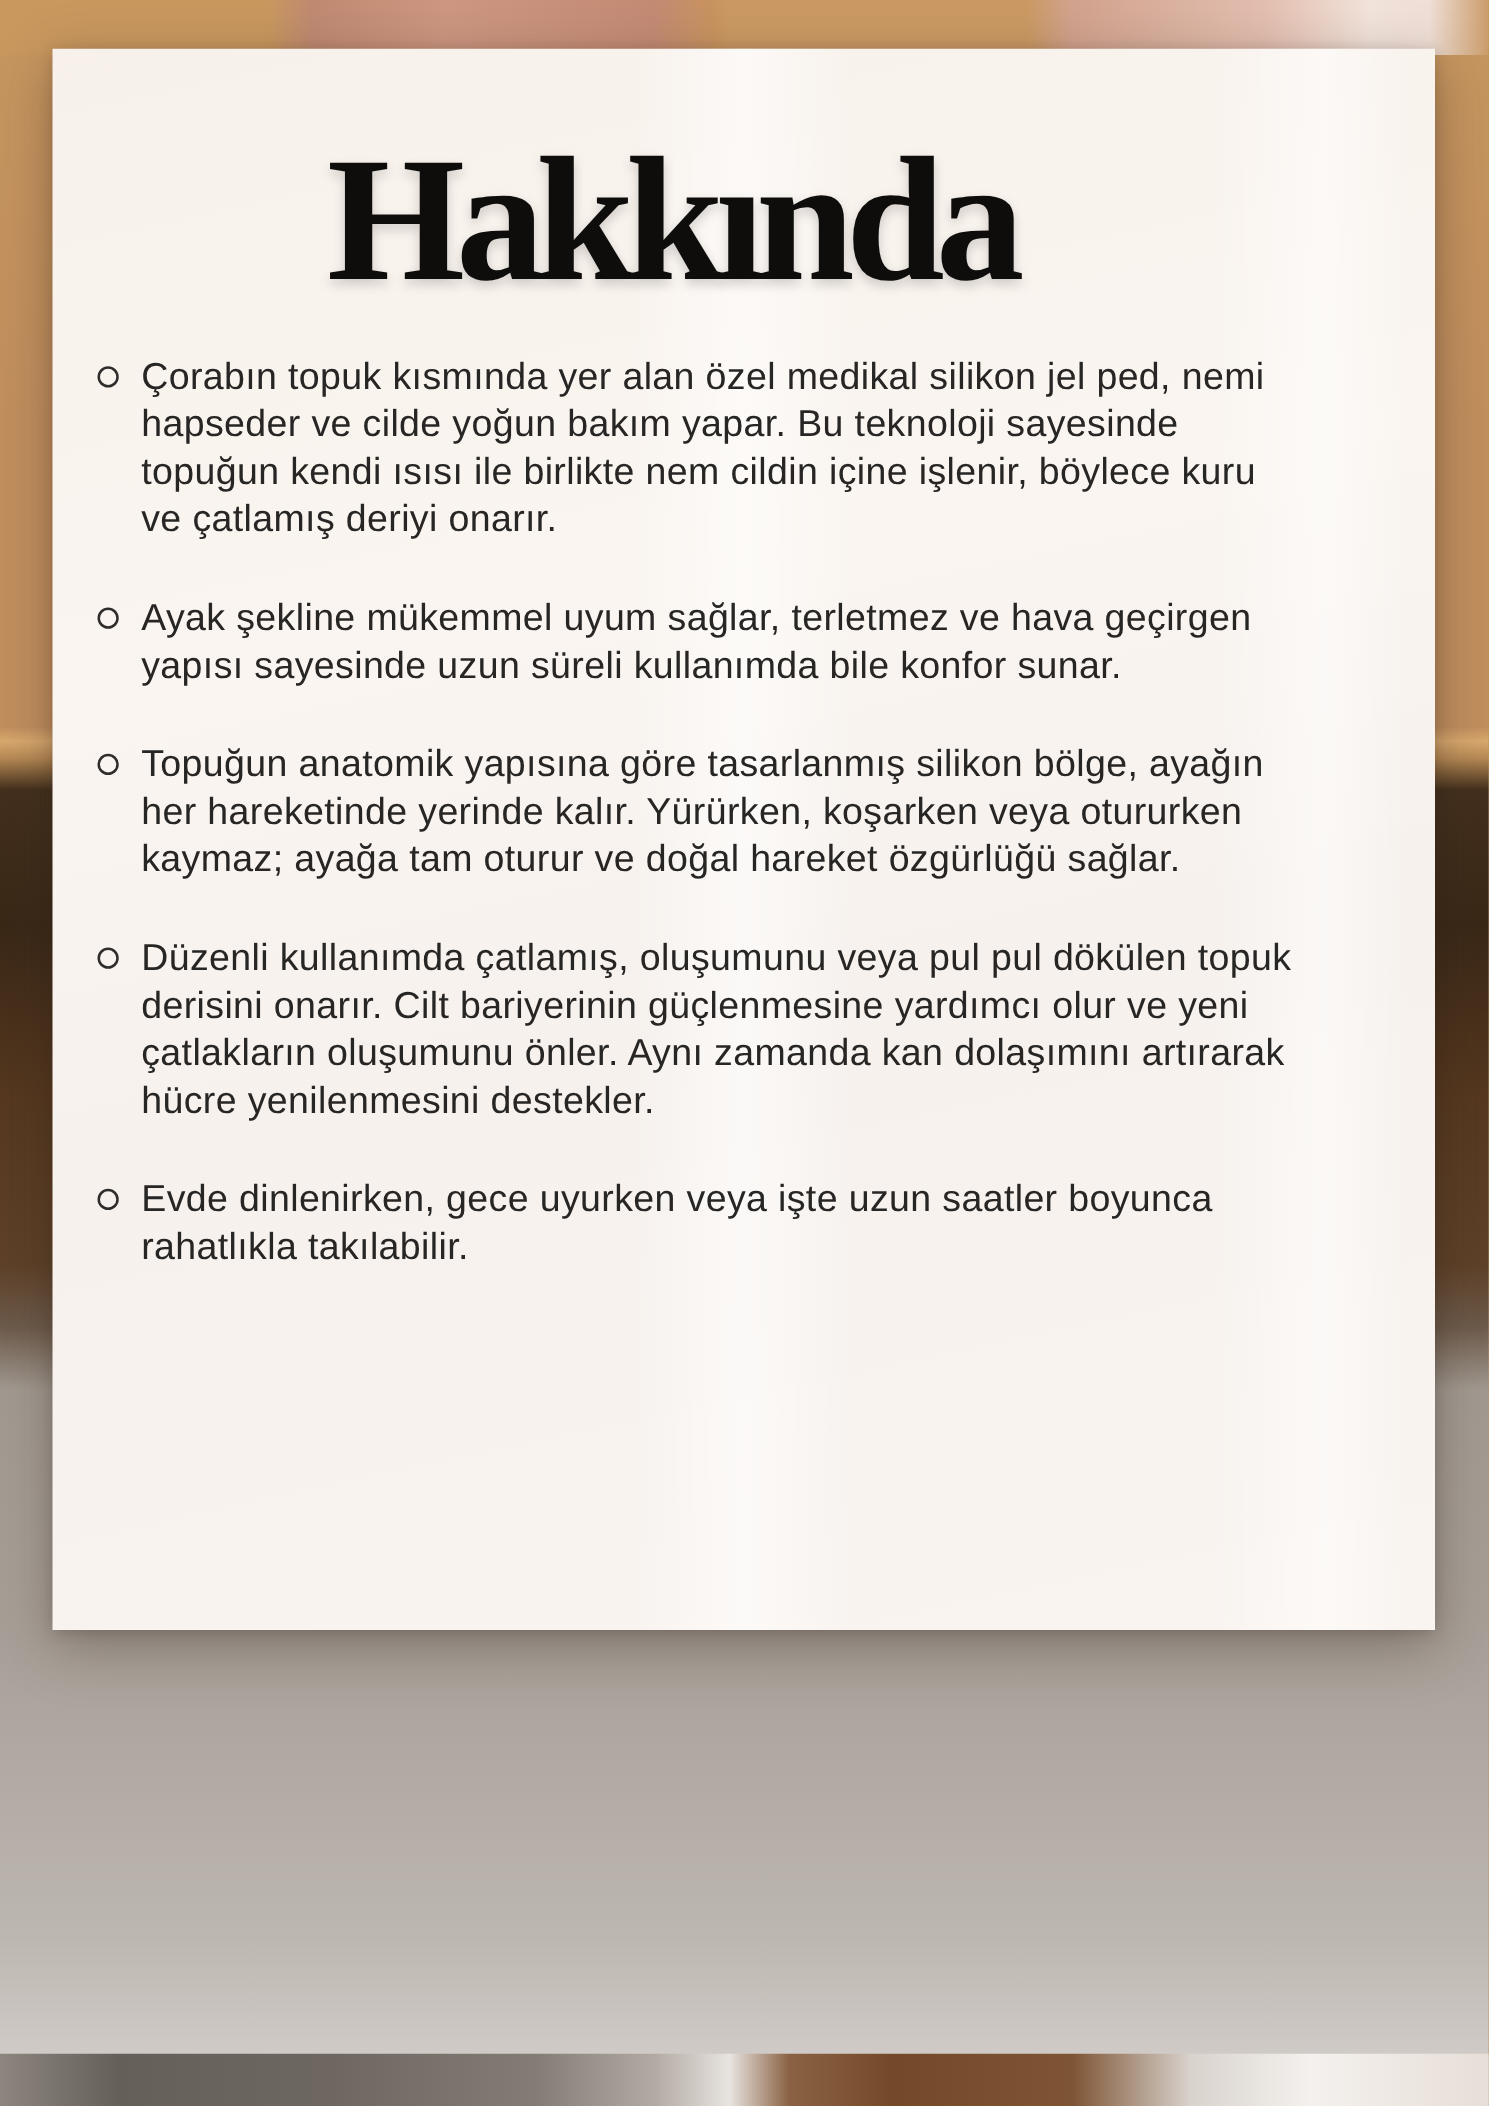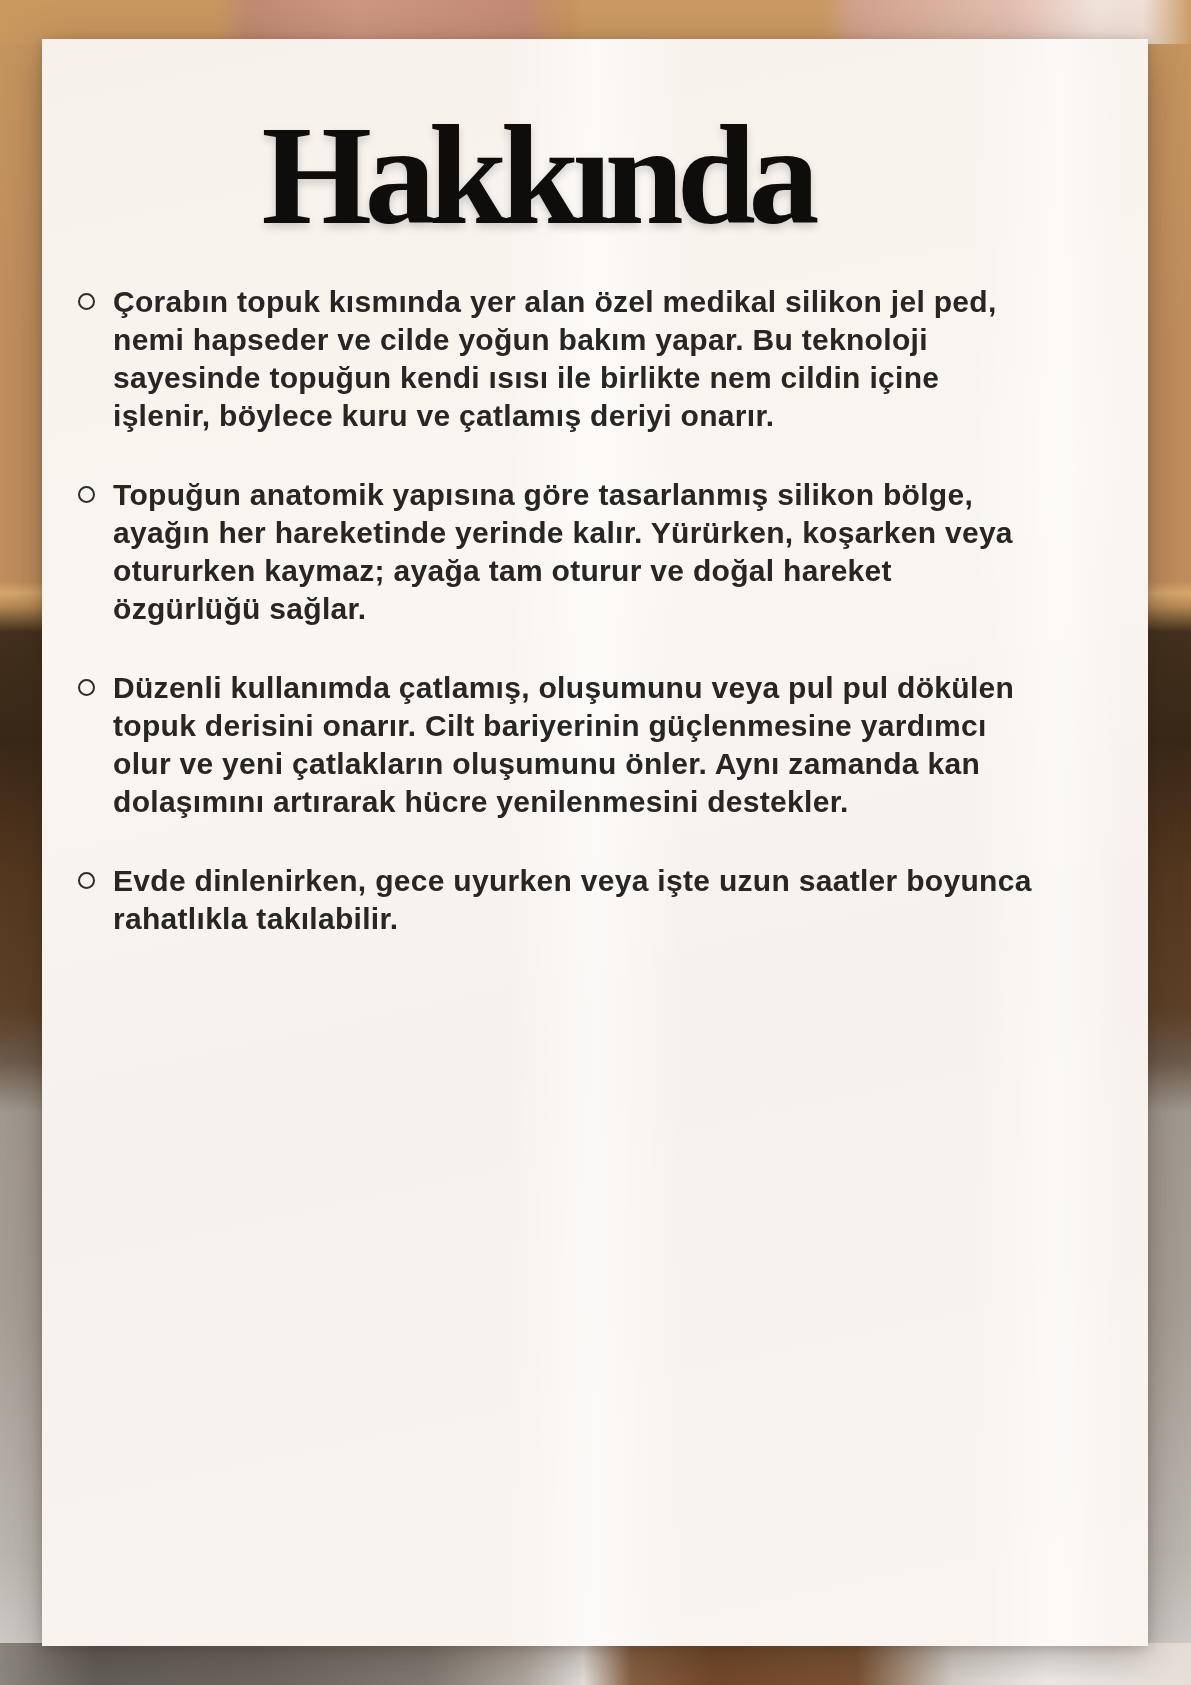--- a/index.html
+++ b/index.html
@@ -41,21 +41,21 @@
         #55381f 52%, #5e4128 60%,
         #6d5b4b 63%, #a29a91 66%,
         #a8a098 78%, #bdb7b1 92%, #d8d3cf 100%);
   }
   
   .card {
     position: absolute;
     left: 42px;
     top: 39px;
     width: 1106px;
-    height: 1607px;
+    height: 1265px;
     background:
       linear-gradient(90deg,
         rgba(255,255,255,0) 42%, rgba(255,255,255,0.55) 50%, rgba(255,255,255,0) 58%,
         rgba(255,255,255,0) 84%, rgba(255,255,255,0.50) 92%, rgba(255,255,255,0) 98%),
       linear-gradient(168deg, #f8f1eb 0%, #faf5f0 35%, #f6f1ed 60%, #f9f4f0 100%);
     box-shadow: 0 12px 42px rgba(50, 35, 25, 0.35), 0 2px 10px rgba(50, 35, 25, 0.2);
   }
   
   h1.title {
     margin: 66px 0 0 0;
@@ -68,21 +68,20 @@
     line-height: 140px;
     letter-spacing: -0.05em;
     color: #0e0d0c;
     text-shadow: 0 4px 9px rgba(0, 0, 0, 0.18);
   }
   
   ul.about-list {
     list-style: none;
     margin: 38px 0 0 0;
     padding: 0 60px 0 36px;
-    font-weight: bold;
   }
   ul.about-list li {
     display: flex;
     align-items: flex-start;
     gap: 18px;
     margin: 0 0 41px 0;
     font-size: 30px;
     line-height: 38px;
     letter-spacing: 0.01em;
     color: #272625;
@@ -111,20 +110,24 @@
 
 <div class="card">
   <h1 class="title">Hakkında</h1>
   <ul class="about-list">
     <li>
       <span class="dot"></span>
       <span class="txt">Çorabın topuk kısmında yer alan özel medikal silikon jel ped, nemi hapseder ve cilde yoğun bakım yapar. Bu teknoloji sayesinde topuğun kendi ısısı ile birlikte nem cildin içine işlenir, böylece kuru ve çatlamış deriyi onarır.</span>
     </li>
     <li>
       <span class="dot"></span>
+      <span class="txt">Ayak şekline mükemmel uyum sağlar, terletmez ve hava geçirgen yapısı sayesinde uzun süreli kullanımda bile konfor sunar.</span>
+    </li>
+    <li>
+      <span class="dot"></span>
       <span class="txt">Topuğun anatomik yapısına göre tasarlanmış silikon bölge, ayağın her hareketinde yerinde kalır. Yürürken, koşarken veya otururken kaymaz; ayağa tam oturur ve doğal hareket özgürlüğü sağlar.</span>
     </li>
     <li>
       <span class="dot"></span>
       <span class="txt">Düzenli kullanımda çatlamış, oluşumunu veya pul pul dökülen topuk derisini onarır. Cilt bariyerinin güçlenmesine yardımcı olur ve yeni çatlakların oluşumunu önler. Aynı zamanda kan dolaşımını artırarak hücre yenilenmesini destekler.</span>
     </li>
     <li>
       <span class="dot"></span>
       <span class="txt">Evde dinlenirken, gece uyurken veya işte uzun saatler boyunca rahatlıkla takılabilir.</span>
     </li>

